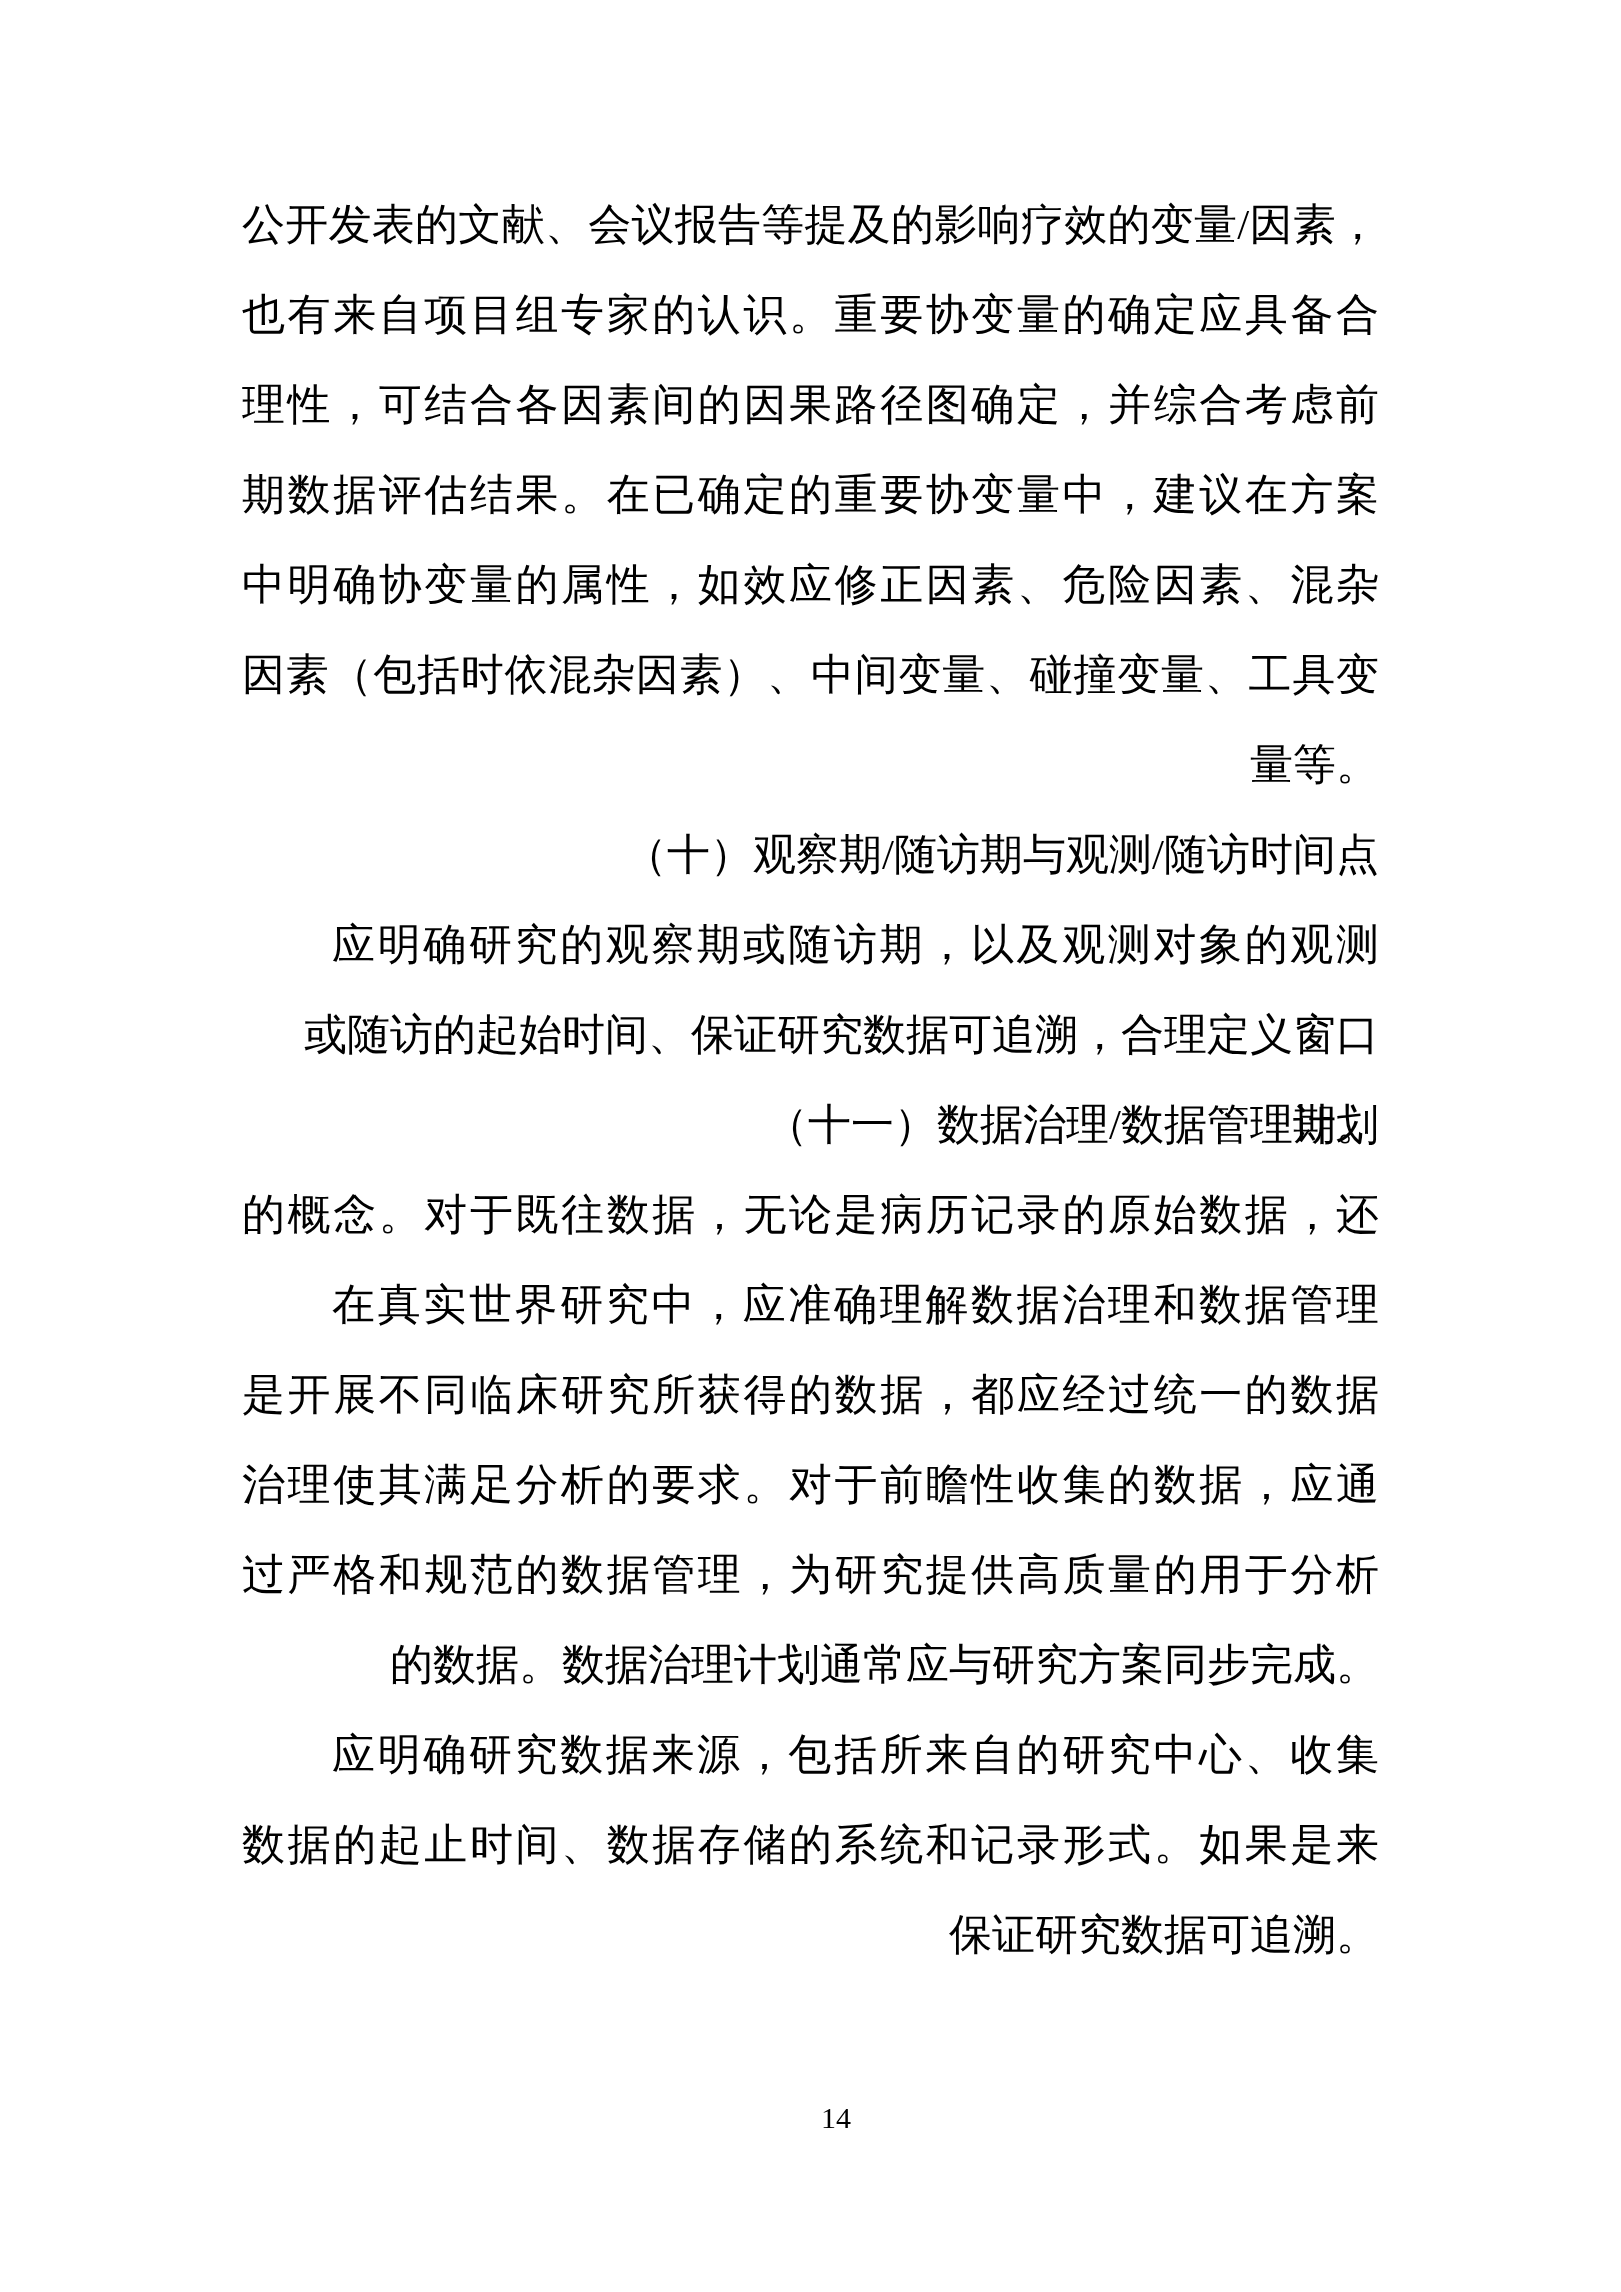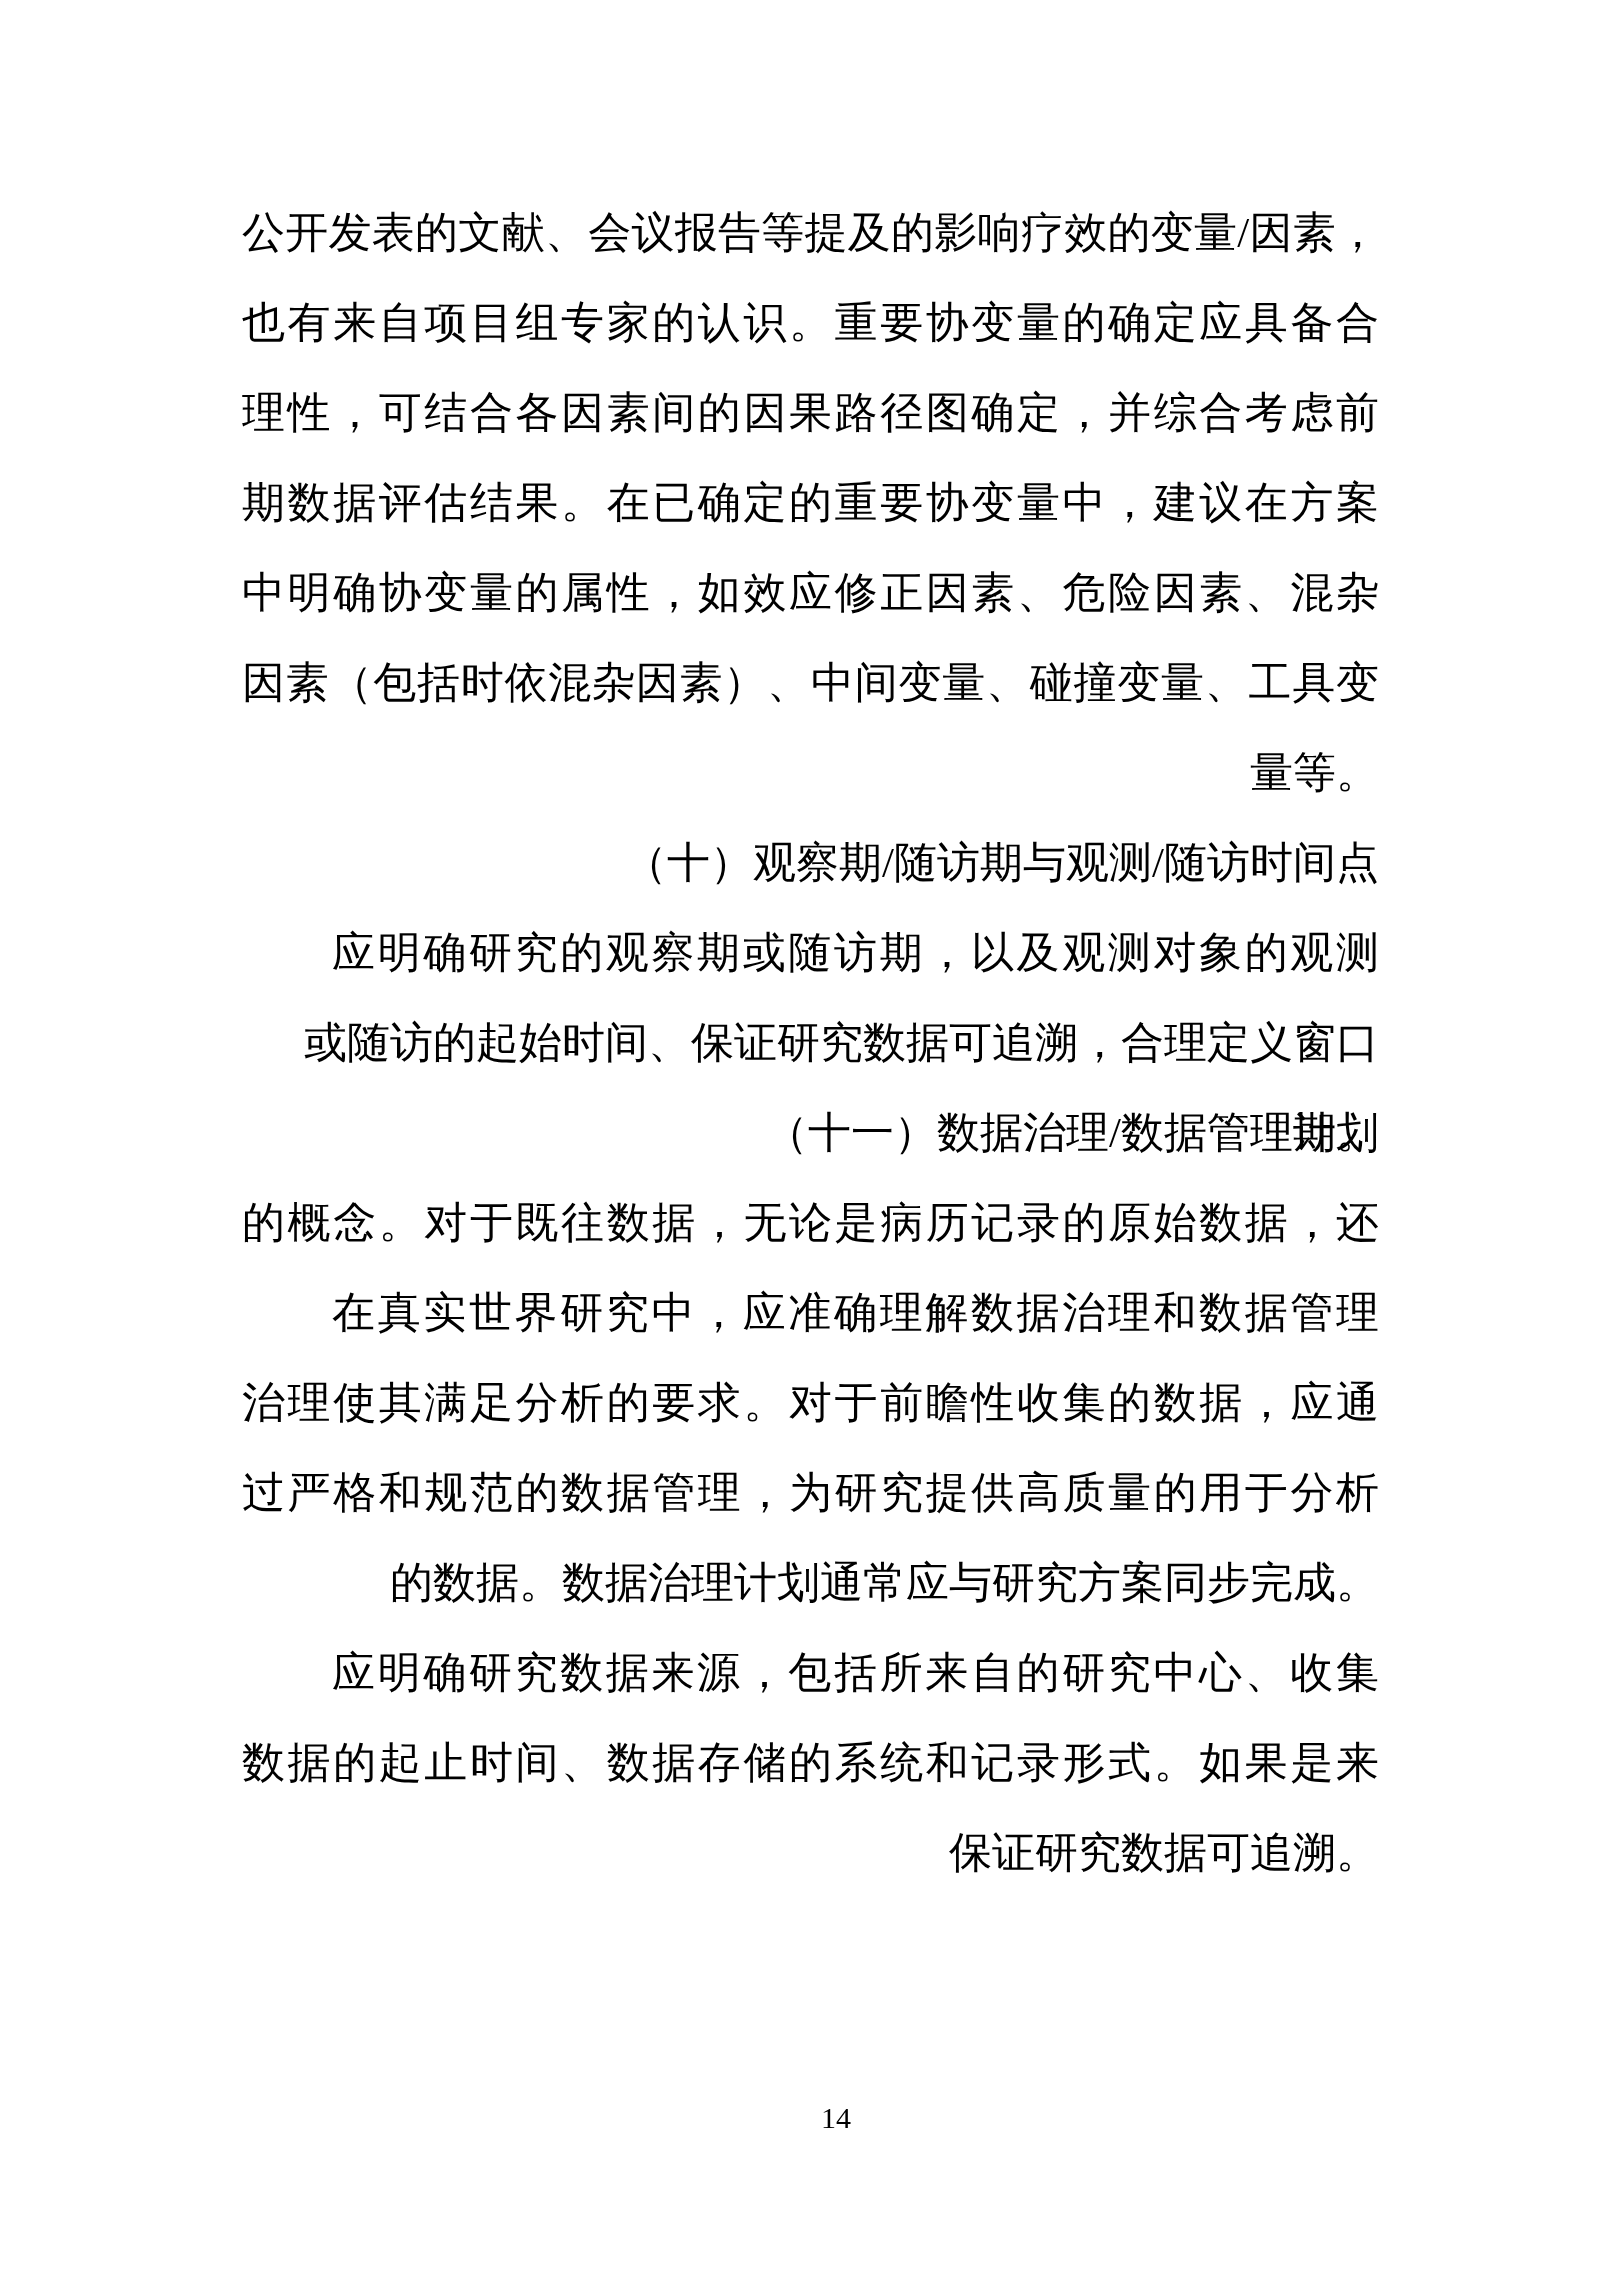--- a/index.html
+++ b/index.html
@@ -12,21 +12,21 @@
     width: 1621px;
     height: 2293px;
     background: #ffffff;
     color: #000000;
     font-family: "Liberation Serif", serif;
     overflow: hidden;
   }
   .textblock {
     position: absolute;
     left: 242px;
-    top: 188px;
+    top: 180px;
     width: 1137px;
   }
   .line {
     height: 90px;
     line-height: 90px;
     font-size: 43px;
     font-weight: 400;
     color: #000000;
     text-align: right;
   }
@@ -63,20 +63,21 @@
     <div class="line j">期数据评估结果。在已确定的重要协变量中，建议在方案</div>
     <div class="line j">中明确协变量的属性，如效应修正因素、危险因素、混杂</div>
     <div class="line j">因素（包括时依混杂因素）、中间变量、碰撞变量、工具变</div>
     <div class="line">量等。</div>
     <div class="line indent">（十）观察期/随访期与观测/随访时间点</div>
     <div class="line j indent">应明确研究的观察期或随访期，以及观测对象的观测</div>
     <div class="line">或随访的起始时间、保证研究数据可追溯，合理定义窗口期。</div>
     <div class="line indent">（十一）数据治理/数据管理计划</div>
     <div class="line j">的概念。对于既往数据，无论是病历记录的原始数据，还</div>
     <div class="line j indent">在真实世界研究中，应准确理解数据治理和数据管理</div>
+    <div class="line j">是开展不同临床研究所获得的数据，都应经过统一的数据</div>
     <div class="line j">治理使其满足分析的要求。对于前瞻性收集的数据，应通</div>
     <div class="line j">过严格和规范的数据管理，为研究提供高质量的用于分析</div>
     <div class="line">的数据。数据治理计划通常应与研究方案同步完成。</div>
     <div class="line j indent">应明确研究数据来源，包括所来自的研究中心、收集</div>
     <div class="line j">数据的起止时间、数据存储的系统和记录形式。如果是来</div>
     <div class="line">保证研究数据可追溯。</div>
   </div>
 
   <div class="pagenum">14</div>
 

